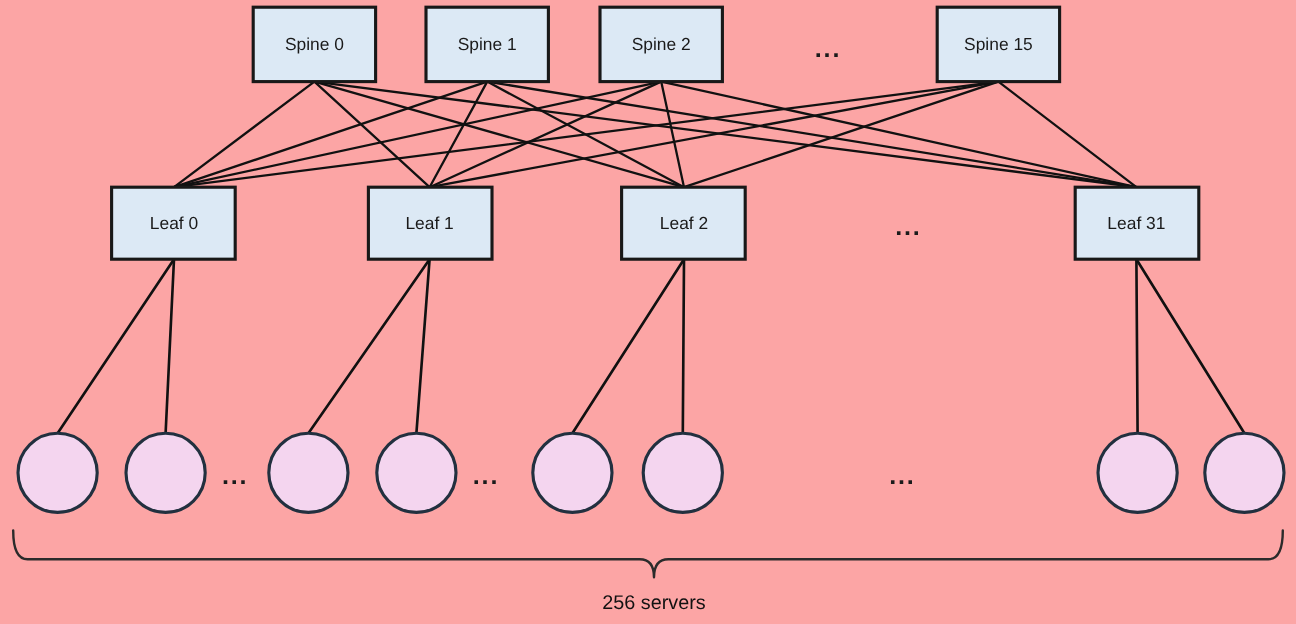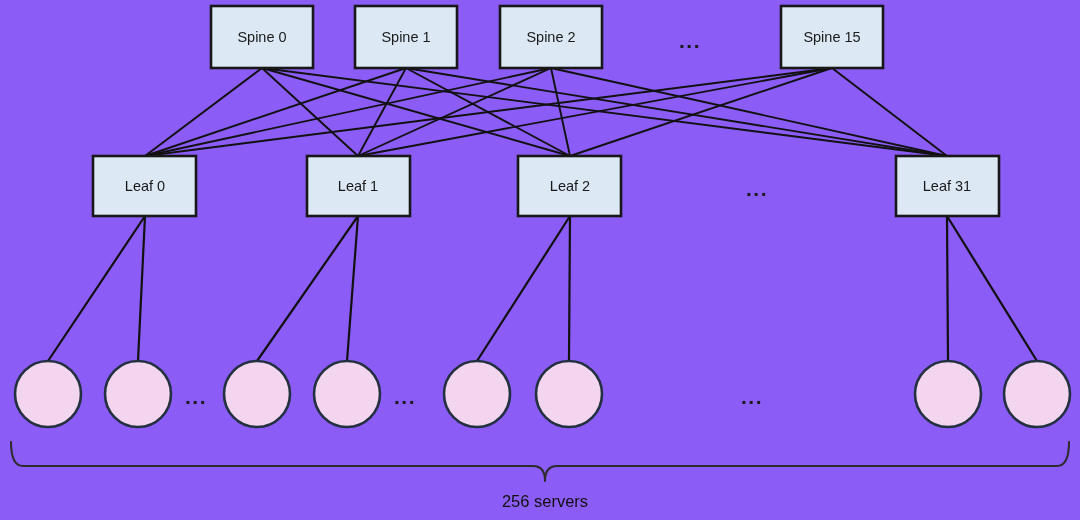--- a/index.html
+++ b/index.html
@@ -8,21 +8,21 @@
     padding: 0;
     background: #ffffff;
   }
   body {
     font-family: "Liberation Sans", sans-serif;
   }
   #diagram-root {
     position: relative;
     width: 1080px;
     height: 520px;
-    background: #8b5cf6;
+    background: #fca5a5;
     overflow: hidden;
   }
   #topology-svg {
     position: absolute;
     top: 0;
     left: 0;
     width: 1080px;
     height: 520px;
     display: block;
   }

